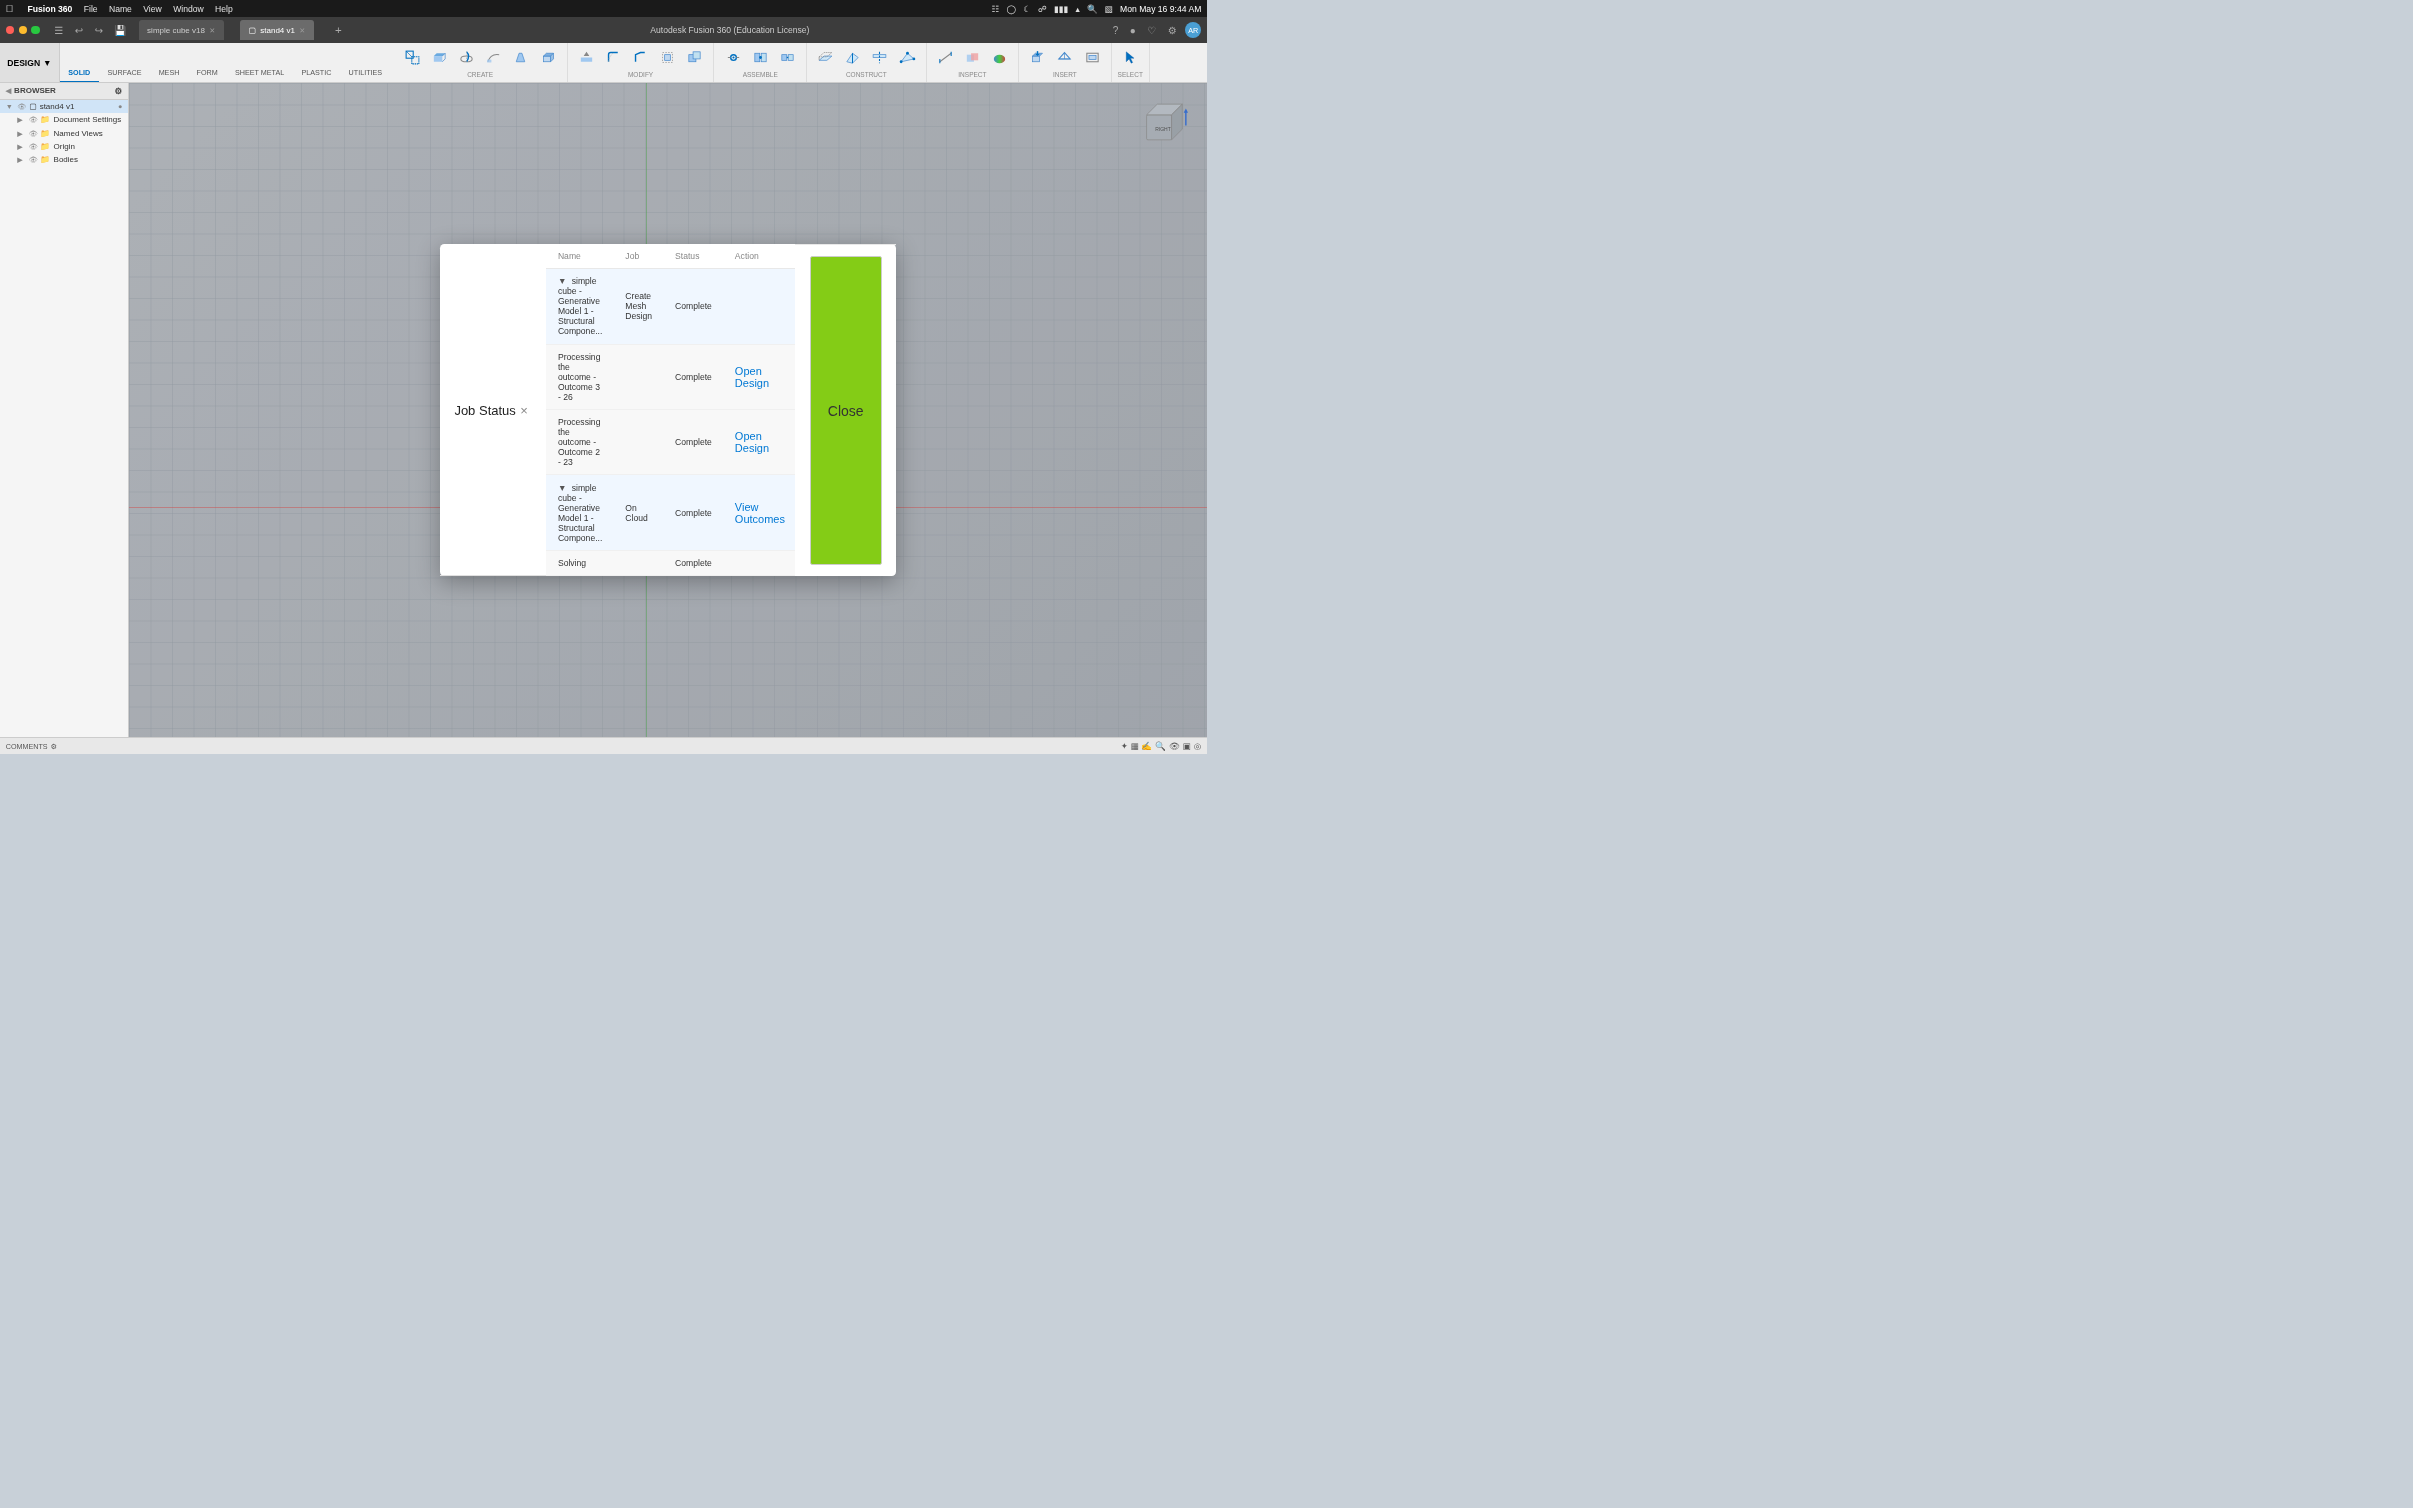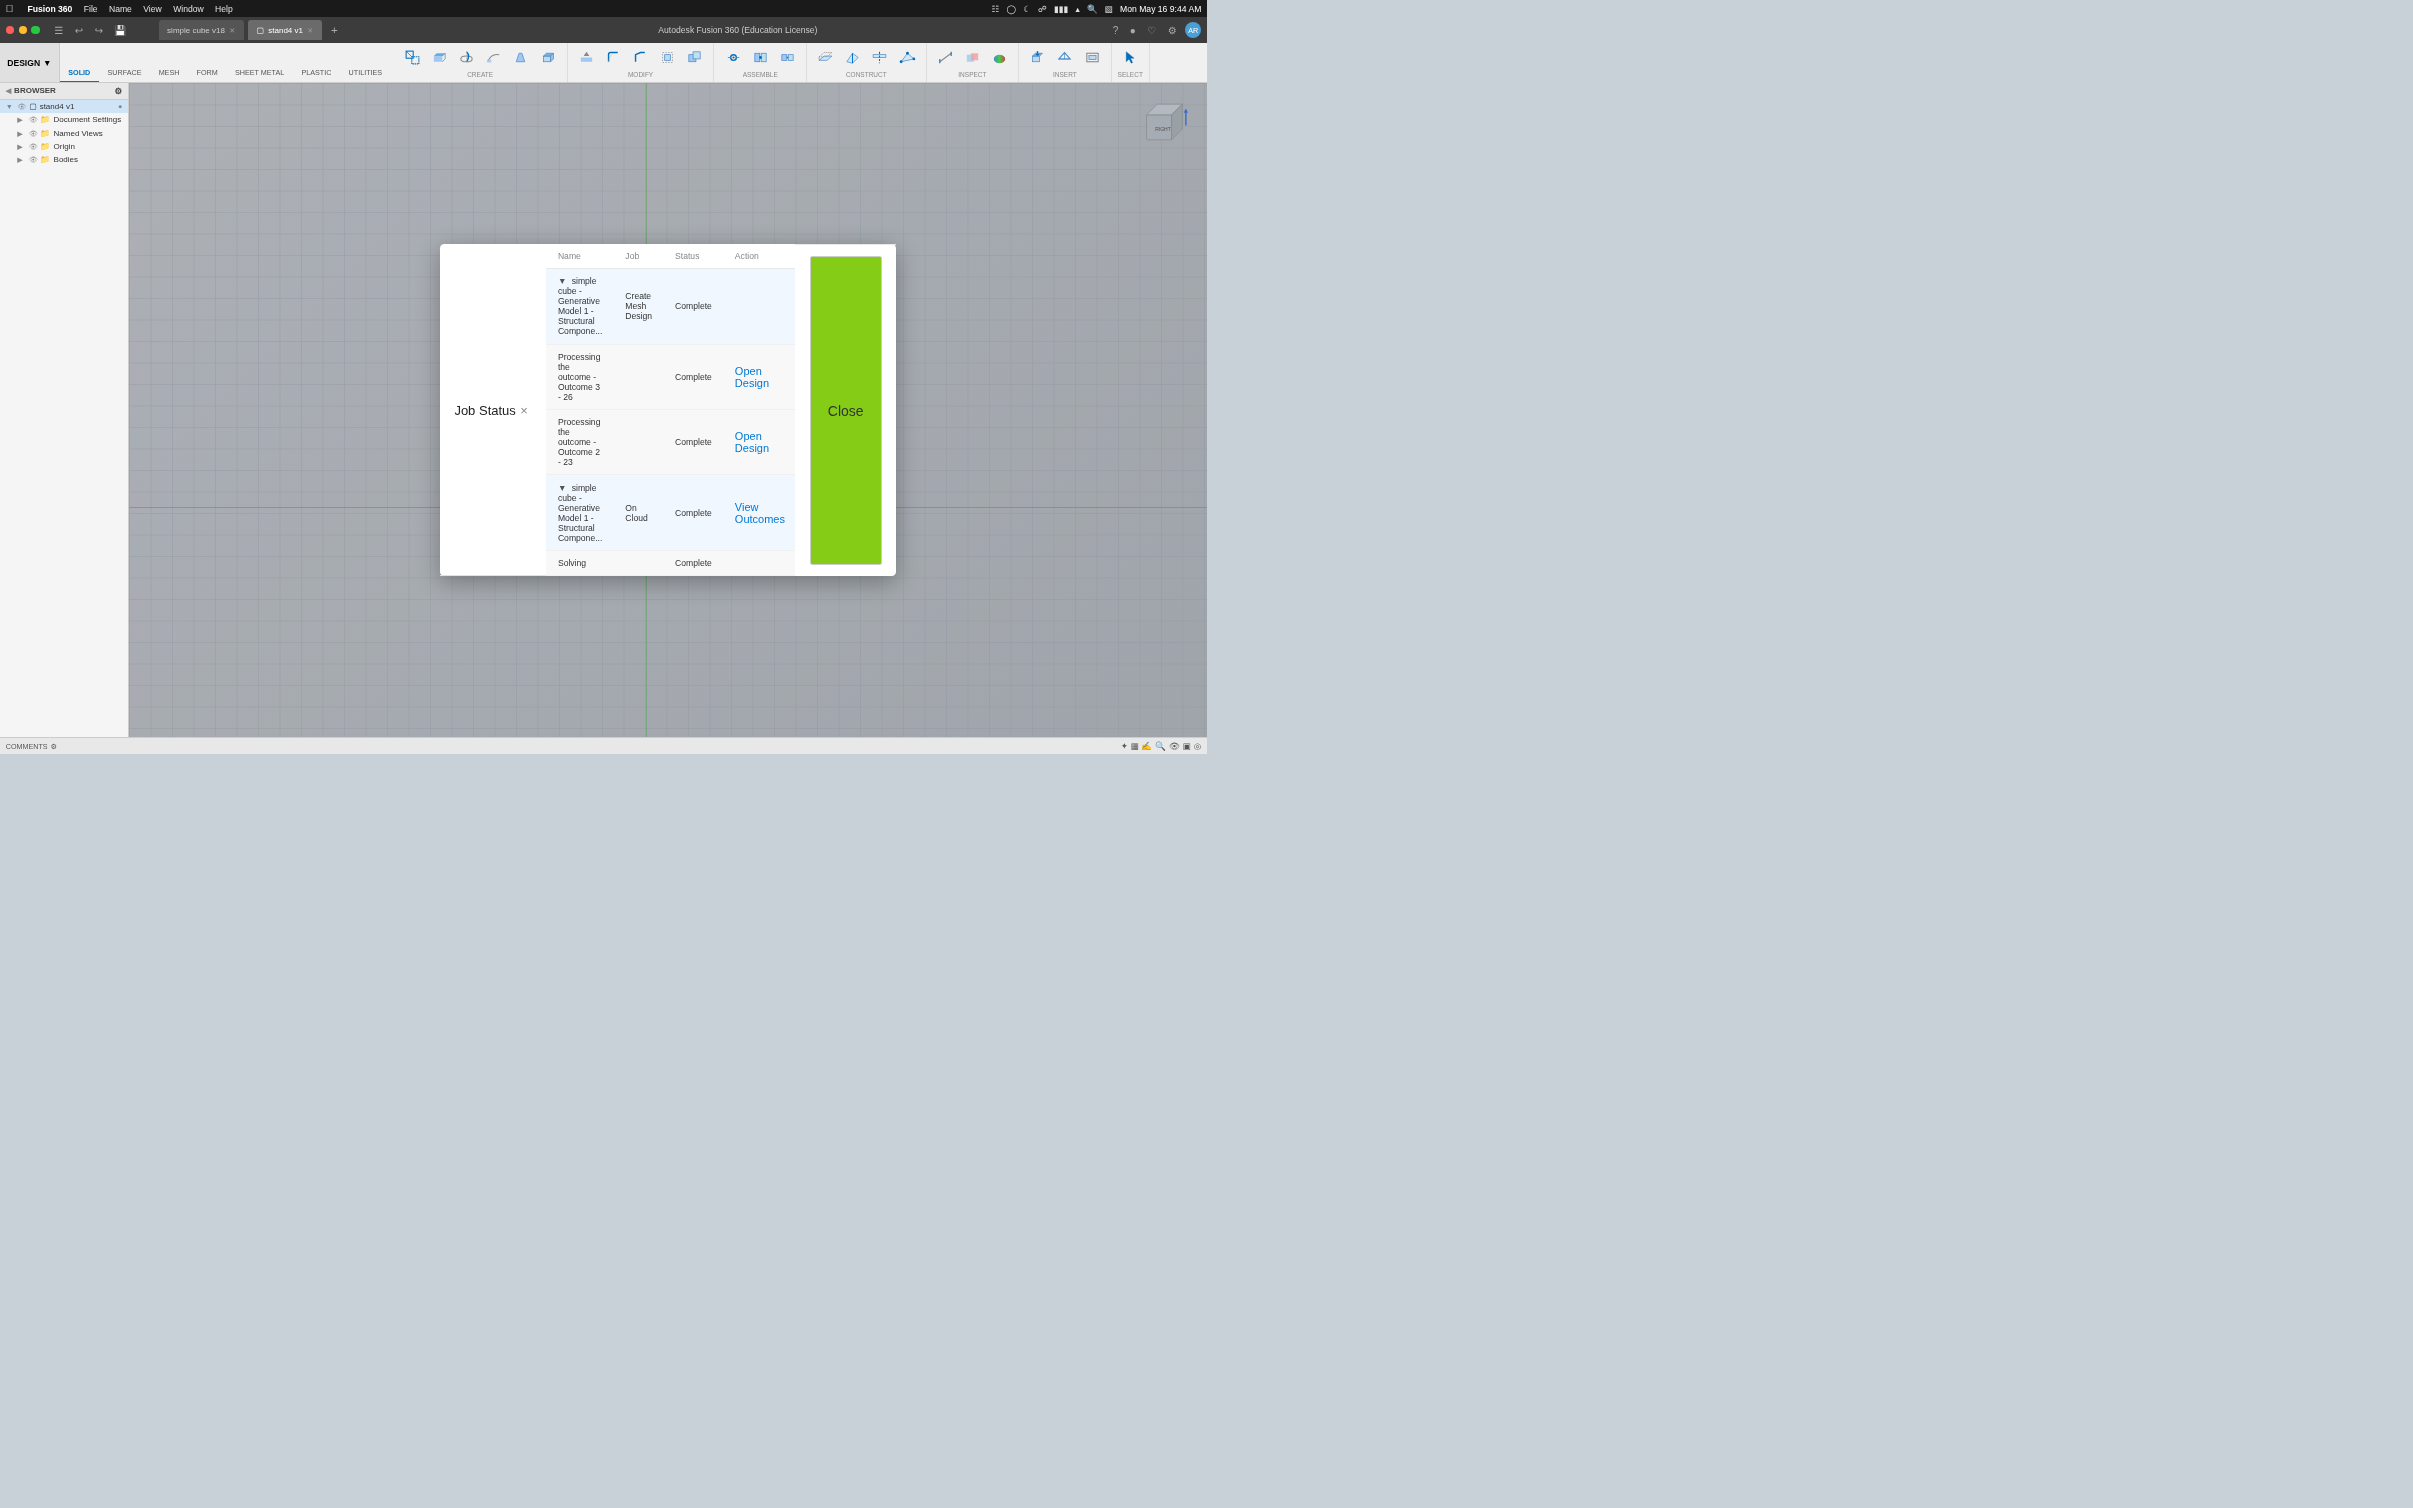--- a/index.html
+++ b/index.html
@@ -76,22 +76,22 @@
       flex: 1;
       display: flex;
       justify-content: center;
       align-items: center;
       color: #ccc;
       font-size: 8.6px;
     }
     .tab-bar {
       display: flex;
       align-items: center;
-      gap: 4px;
-      margin: 0 23px;
+      gap: 16px;
+      margin: 0 3px;
     }
     .tab {
       display: flex;
       align-items: center;
       height: 20px;
       padding: 0 8.6px;
       background: #555;
       color: #ccc;
       font-size: 8px;
       border-radius: 2.9px 2.9px 0 0;

